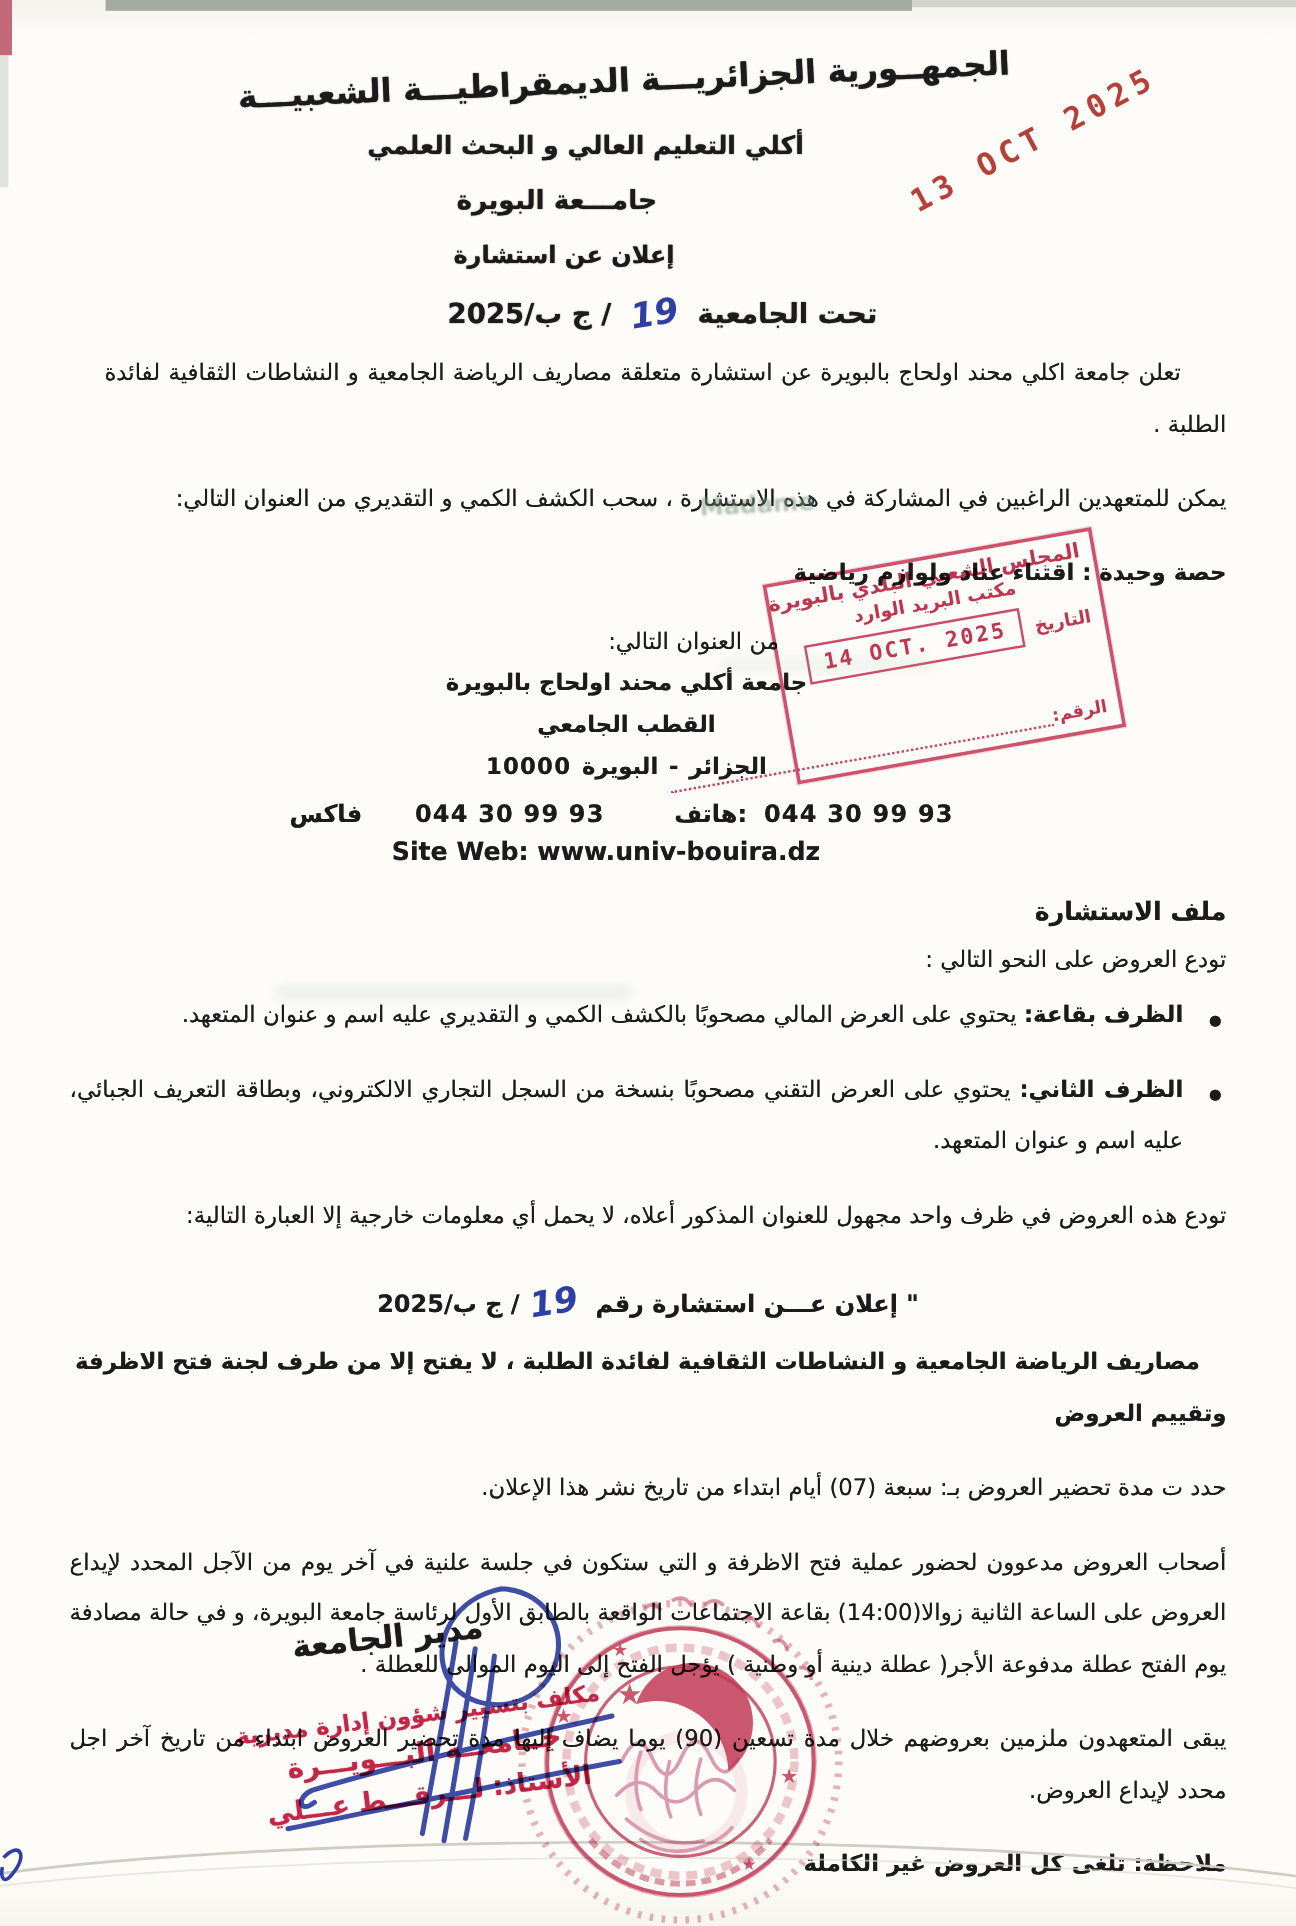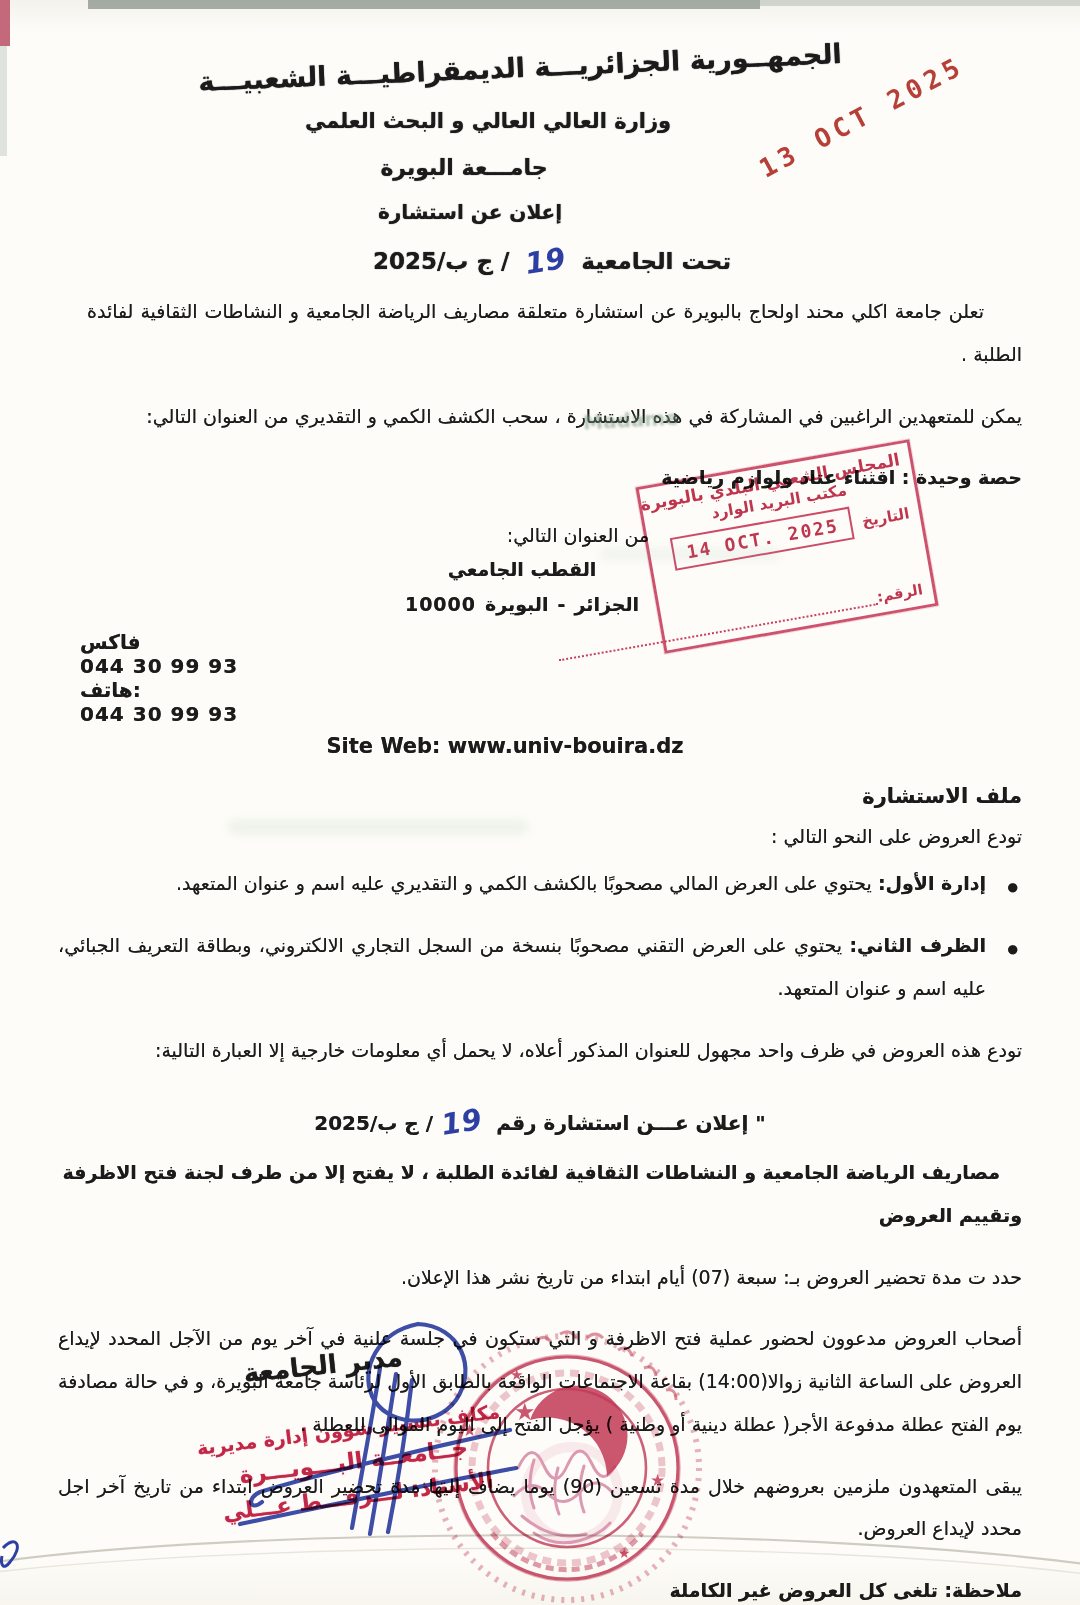--- a/index.html
+++ b/index.html
@@ -30,21 +30,21 @@
   .j{text-align:justify;text-align-last:right;}
   .indent{text-indent:38px;}
   .ind-sm{text-indent:22px;}
   .b{font-weight:700;}
   .p-intro{margin-top:14px;margin-left:29px;}
   .addr-intro{font-size:19px;line-height:1.8;margin-top:4px;transform:translateX(38px);}
   .addr{font-size:19px;line-height:1.85;font-weight:700;transform:translateX(-18px);}
   .addr-last{display:flex;direction:ltr;justify-content:center;gap:9px;font-weight:700;
              font-size:19px;line-height:1.85;transform:translateX(-18px);}
   .phone-row{display:flex;direction:ltr;justify-content:center;align-items:baseline;
-             margin-top:8px;font-size:20px;transform:translateX(-22px);flex-direction:column;}
+             margin-top:8px;font-size:20px;transform:translateX(-22px);}
   .num{direction:ltr;unicode-bidi:isolate;font-weight:700;letter-spacing:1px;text-align:right;}
   .phone-row .lab{font-weight:700;}
   .fx-v{margin:0 58px 0 44px;}
   .ph-v{margin-left:14px;}
   .website{font-size:21px;font-weight:700;margin-top:8px;transform:translateX(-35px);}
   .f-title{font-size:21px;font-weight:700;margin-top:26px;}
   .f-intro{font-size:19px;line-height:2.2;margin-top:8px;}
   .bullet{position:relative;padding-right:36px;font-size:19px;line-height:2.25;margin-top:4px;}
   .bullet::before{content:"●";position:absolute;right:4px;top:12px;font-size:12px;}
   .quote-line{font-size:20px;font-weight:700;line-height:2.1;margin-top:2px;}
@@ -87,52 +87,53 @@
 
 <div class="page">
 
   <div class="scan-band"></div>
   <div class="scan-band2"></div>
   <div class="corner-pink"></div>
   <div class="corner-gray"></div>
 
   <div class="doc">
     <div class="ctr cal h-rep">الجمهــورية الجزائريـــة الديمقراطيـــة الشعبيـــة</div>
-    <div class="ctr cal h-min">وزارة العالي العالي و البحث العلمي</div>
+    <div class="ctr cal h-min">أكلي التعليم العالي و البحث العلمي</div>
     <div class="ctr cal h-uni">جامـــعة البويرة</div>
     <div class="ctr cal h-ttl">إعلان عن استشارة</div>
     <div class="ctr cal h-ref">
       <span>تحت الجامعية </span><span class="hand-blue">19</span><span> / ج ب/2025</span>
     </div>
 
     <p class="body-p j indent p-intro">تعلن جامعة  اكلي محند اولحاج بالبويرة  عن استشارة متعلقة مصاريف الرياضة الجامعية و النشاطات الثقافية لفائدة الطلبة .</p>
     <p class="body-p" style="margin-top:0;">يمكن للمتعهدين الراغبين في المشاركة في هذه الاستشارة ، سحب الكشف الكمي و التقديري من العنوان التالي:</p>
     <p class="body-p b" style="margin-top:0;">حصة وحيدة : اقتناء عتاد ولوازم رياضية</p>
 
     <div class="ctr addr-intro">من العنوان التالي:</div>
+    <div class="ctr addr">جامعة أكلي محند اولحاج بالبويرة</div>
     <div class="ctr addr">القطب الجامعي</div>
     <div class="addr-last">
       <span class="num">10000</span>
       <span>البويرة</span>
       <span>-</span>
       <span>الجزائر</span>
     </div>
 
     <div class="phone-row">
       <span class="lab">فاكس</span>
       <span class="num fx-v">044 30 99 93</span>
       <span class="lab">هاتف:</span>
       <span class="num ph-v">044 30 99 93</span>
     </div>
     <div class="ctr website">Site Web: www.univ-bouira.dz</div>
 
     <div class="f-title">ملف الاستشارة</div>
     <div class="f-intro">تودع  العروض على النحو التالي :</div>
 
-    <p class="bullet j"><span class="b">إدارة الأول:</span><span> يحتوي على العرض المالي مصحوبًا بالكشف الكمي و التقديري عليه اسم و عنوان المتعهد.</span></p>
+    <p class="bullet j"><span class="b">الظرف بقاعة:</span><span> يحتوي على العرض المالي مصحوبًا بالكشف الكمي و التقديري عليه اسم و عنوان المتعهد.</span></p>
     <p class="bullet j"><span class="b">الظرف الثاني:</span><span> يحتوي على العرض التقني  مصحوبًا بنسخة من السجل التجاري الالكتروني، وبطاقة التعريف الجبائي، عليه اسم و عنوان المتعهد.</span></p>
 
     <p class="body-p" style="margin-top:4px;">تودع هذه العروض في ظرف واحد مجهول للعنوان المذكور أعلاه، لا يحمل أي معلومات خارجية إلا العبارة التالية:</p>
     <div class="ctr quote-line">
       <span>" إعلان عـــن استشارة رقم </span><span class="hand-blue">19</span><span>/ ج ب/2025</span>
     </div>
     <p class="body-p b ind-sm" style="margin-top:0;">مصاريف الرياضة الجامعية و النشاطات الثقافية لفائدة الطلبة ،  لا يفتح إلا من طرف لجنة فتح الاظرفة وتقييم العروض</p>
     <p class="body-p" style="margin-top:0;">حدد ت مدة تحضير العروض بـ: سبعة (07) أيام ابتداء من تاريخ نشر هذا الإعلان.</p>
     <p class="body-p j" style="margin-top:0;">أصحاب العروض مدعوون لحضور عملية فتح الاظرفة و التي ستكون في جلسة  علنية في آخر  يوم من الآجل المحدد لإيداع العروض على الساعة الثانية  زوالا(14:00) بقاعة الاجتماعات الواقعة بالطابق الأول لرئاسة جامعة البويرة، و في حالة مصادفة يوم الفتح عطلة  مدفوعة الأجر( عطلة دينية أو وطنية ) يؤجل الفتح إلى اليوم الموالى للعطلة .</p>
     <p class="body-p j" style="margin-top:0;">يبقى المتعهدون ملزمين بعروضهم خلال مدة تسعين (90) يوما يضاف إليها مدة تحضير العروض ابتداء من تاريخ آخر اجل محدد لإيداع العروض.</p>

